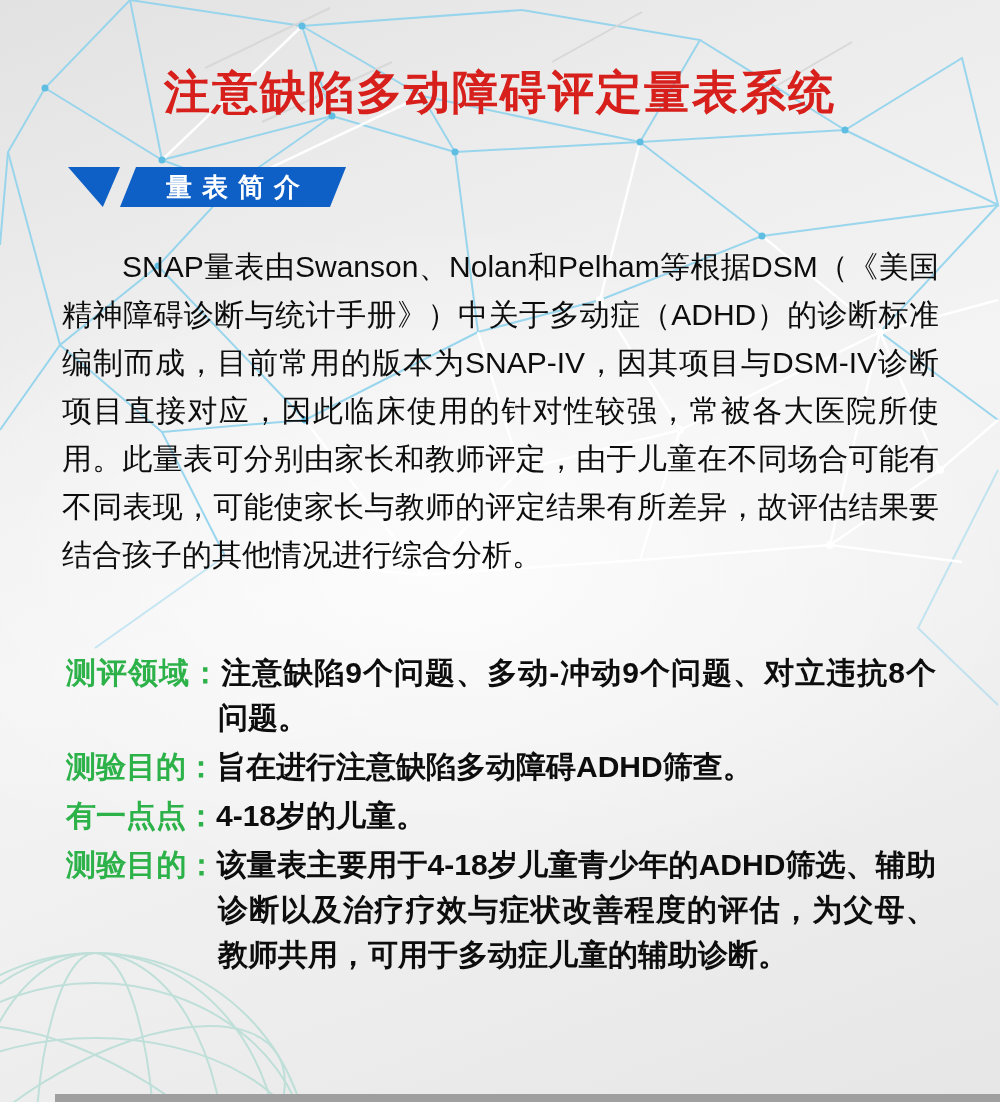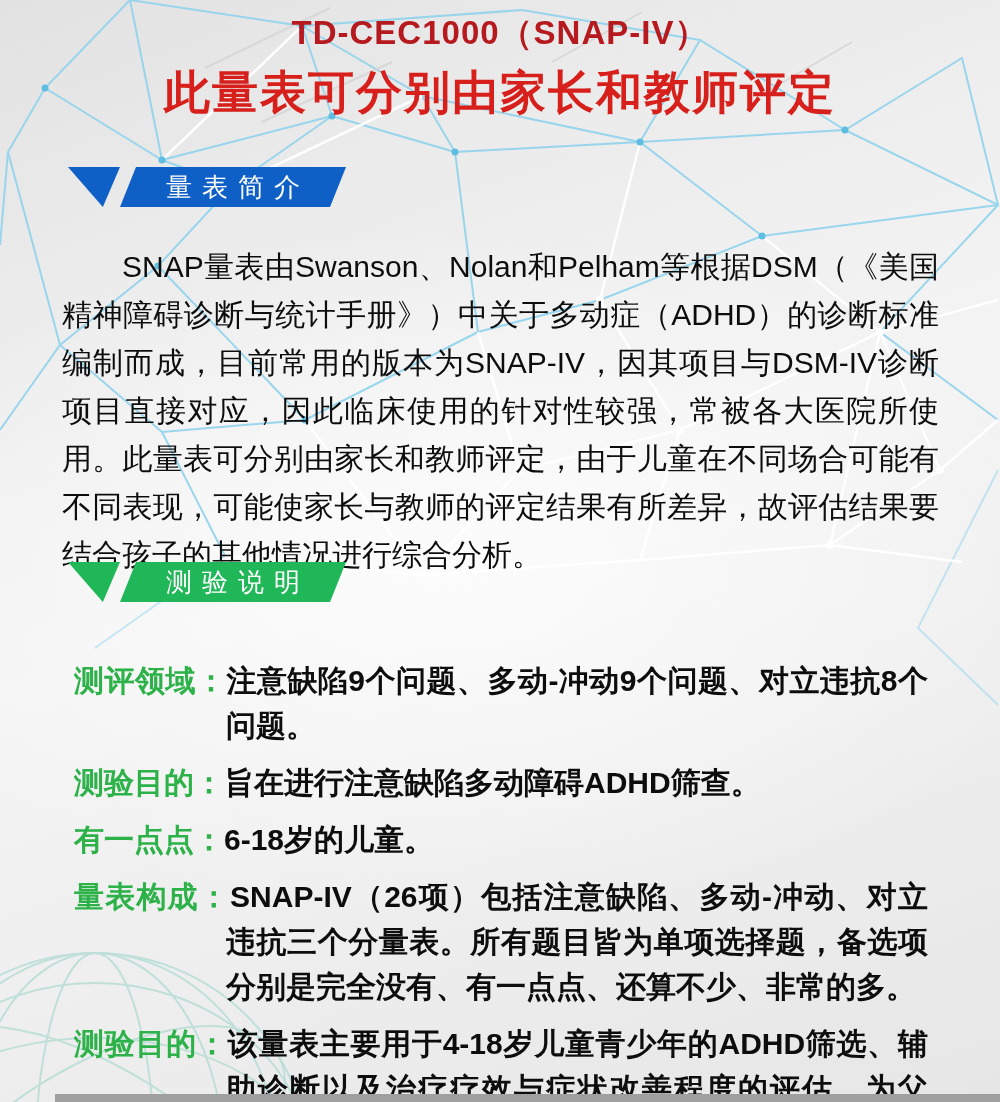--- a/index.html
+++ b/index.html
@@ -42,21 +42,21 @@
     clip-path:polygon(0 0, 100% 0, 67% 100%);
     background:var(--bc);
   }
   .banner .bar {
     position:absolute; left:52px; top:0; width:226px; height:40px;
     clip-path:polygon(16px 0, 100% 0, calc(100% - 16px) 100%, 0 100%);
     background:var(--bc);
     display:flex; align-items:center; justify-content:center;
   }
   .banner .bar-label {
-    color:#ffffff; font-size:26px; font-weight:normal;
+    color:#ffffff; font-size:26px; font-weight:bold;
     letter-spacing:10px; padding-left:10px;
     white-space:nowrap;
   }
   .banner-intro { top:167px; --bc:#0e5fc6; }
   .banner-test  { top:562px; --bc:#1fb757; }
   .intro-paragraph {
     position:absolute; top:243px; left:62px; width:877px;
     margin:0;
     font-size:30px; font-weight:normal; color:#0d0d0d;
     line-height:48px;
@@ -66,21 +66,21 @@
   }
   .detail-list {
     position:absolute; top:646px; left:62px; width:878px;
     font-size:30px; font-weight:bold; color:#0d0d0d;
     line-height:45px;
     z-index:3;
   }
   .detail-item {
     padding-left:152px; text-indent:-152px;
     text-align:justify;
-    margin:12px;
+    margin:4px;
   }
   .detail-label { color:#2db24a; }
   .footer-bar {
     position:absolute; left:55px; right:0; bottom:0; height:8px;
     background:#9f9f9f;
     z-index:4;
   }
 </style>
 </head>
 <body>
@@ -161,41 +161,33 @@
       <ellipse cx="95" cy="1168" rx="215" ry="130"></ellipse>
       <ellipse cx="95" cy="1168" rx="215" ry="60"></ellipse>
       <ellipse cx="95" cy="1168" rx="185" ry="215"></ellipse>
       <ellipse cx="95" cy="1168" rx="130" ry="215"></ellipse>
       <ellipse cx="95" cy="1168" rx="60" ry="215"></ellipse>
       <ellipse cx="95" cy="1168" rx="215" ry="100" transform="rotate(32 95 1168)"></ellipse>
       <ellipse cx="95" cy="1168" rx="215" ry="100" transform="rotate(-32 95 1168)"></ellipse>
     </g>
   </svg>
 
-  <div class="model-line">TD-CEC1000（SNAP-IV）</div>
-  <h1 class="page-title">此量表可分别由家长和教师评定</h1>
+  <h1 class="page-title">注意缺陷多动障碍评定量表系统</h1>
 
   <div class="banner banner-intro">
     <span class="tri"></span>
     <span class="bar">
       <span class="bar-label">量表简介</span>
     </span>
   </div>
 
   <p class="intro-paragraph">SNAP量表由Swanson、Nolan和Pelham等根据DSM（《美国精神障碍诊断与统计手册》）中关于多动症（ADHD）的诊断标准编制而成，目前常用的版本为SNAP-IV，因其项目与DSM-IV诊断项目直接对应，因此临床使用的针对性较强，常被各大医院所使用。此量表可分别由家长和教师评定，由于儿童在不同场合可能有不同表现，可能使家长与教师的评定结果有所差异，故评估结果要结合孩子的其他情况进行综合分析。</p>
 
-  <div class="banner banner-test">
-    <span class="tri"></span>
-    <span class="bar">
-      <span class="bar-label">测验说明</span>
-    </span>
-  </div>
 
   <div class="detail-list">
     <div class="detail-item"><span class="detail-label"><span>测评领域</span><span>：</span></span><span class="detail-text">注意缺陷9个问题、多动-冲动9个问题、对立违抗8个问题。</span></div>
     <div class="detail-item"><span class="detail-label"><span>测验目的</span><span>：</span></span><span class="detail-text">旨在进行注意缺陷多动障碍ADHD筛查。</span></div>
-    <div class="detail-item"><span class="detail-label"><span>有一点点</span><span>：</span></span><span class="detail-text">6-18岁的儿童。</span></div>
-    <div class="detail-item"><span class="detail-label"><span>量表构成</span><span>：</span></span><span class="detail-text">SNAP-IV（26项）包括注意缺陷、多动-冲动、对立违抗三个分量表。所有题目皆为单项选择题，备选项分别是完全没有、有一点点、还算不少、非常的多。</span></div>
+    <div class="detail-item"><span class="detail-label"><span>有一点点</span><span>：</span></span><span class="detail-text">4-18岁的儿童。</span></div>
     <div class="detail-item"><span class="detail-label"><span>测验目的</span><span>：</span></span><span class="detail-text">该量表主要用于4-18岁儿童青少年的ADHD筛选、辅助诊断以及治疗疗效与症状改善程度的评估，为父母、教师共用，可用于多动症儿童的辅助诊断。</span></div>
   </div>
 
   <div class="footer-bar"></div>
 </div>
 
 </body></html>

